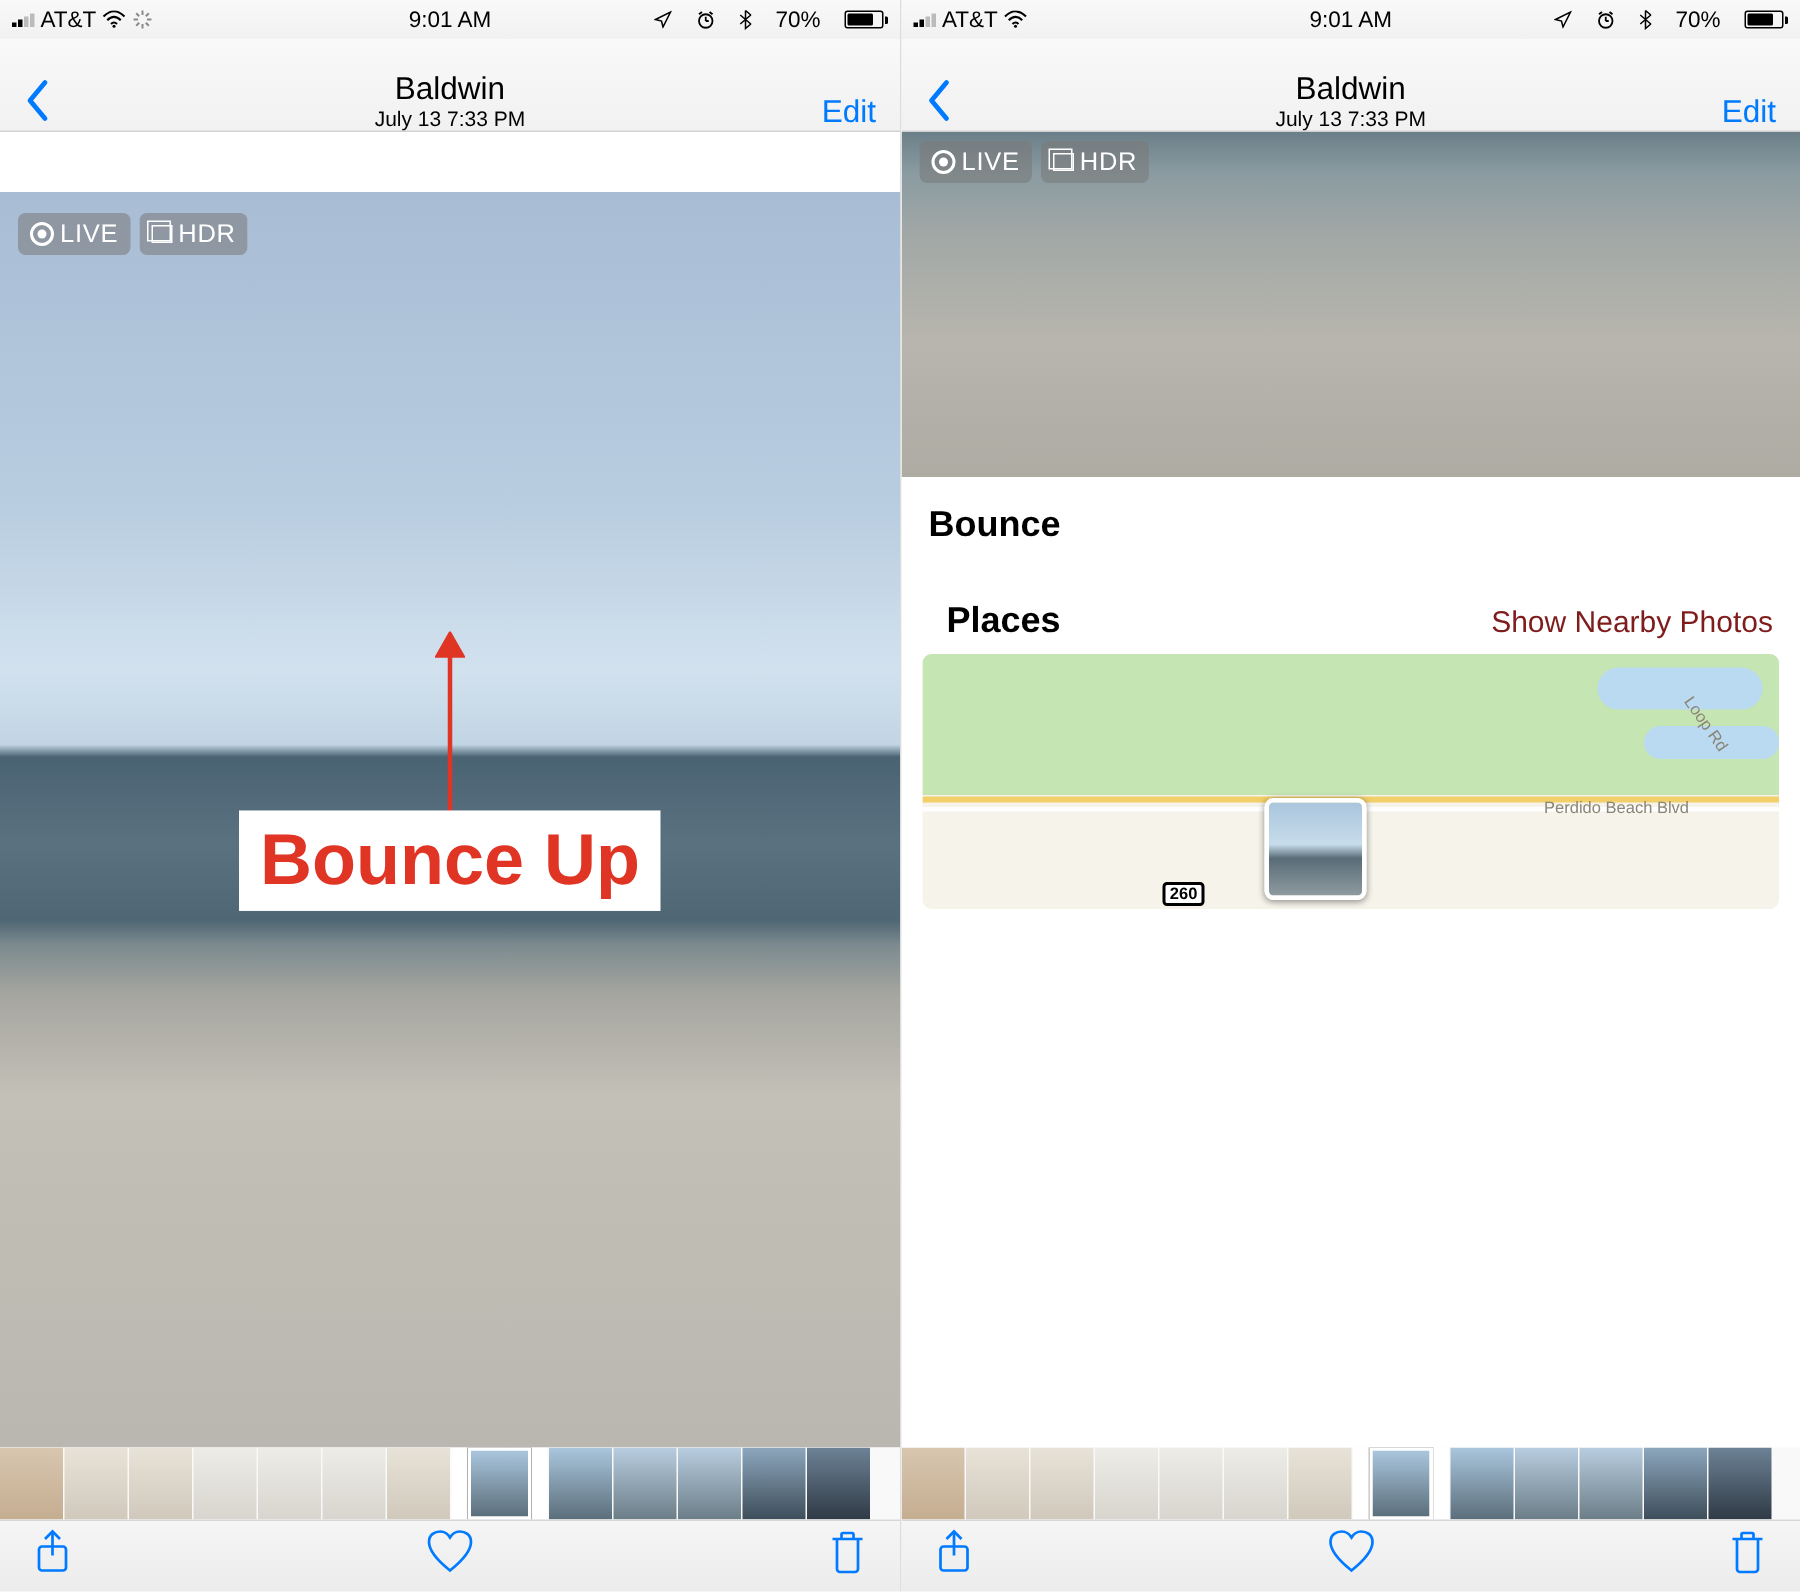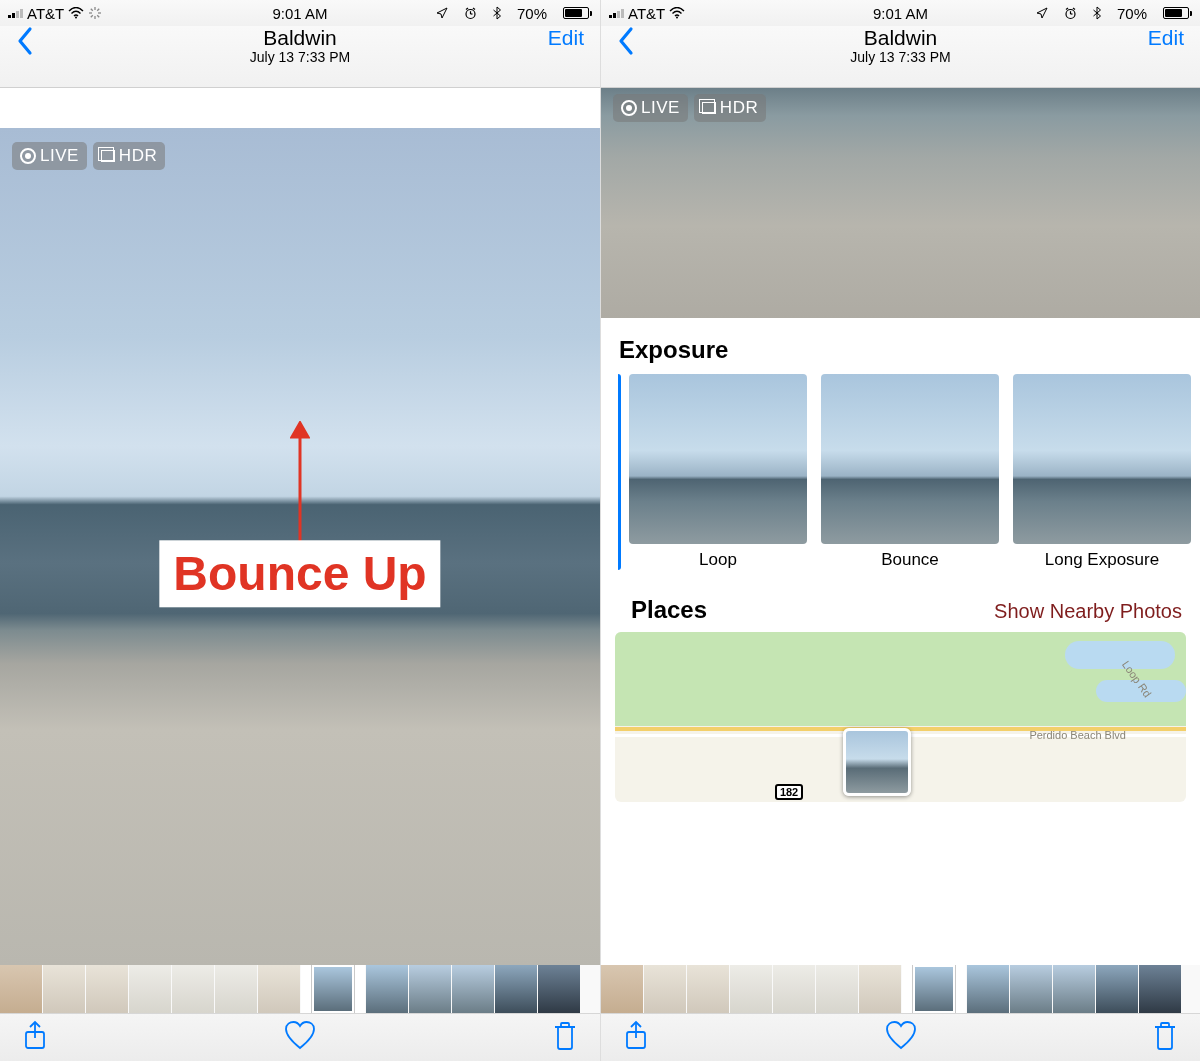--- a/index.html
+++ b/index.html
@@ -16,21 +16,21 @@
   .signal span { width:3px; background:#000; }
   .signal span:nth-child(1){height:3px;} .signal span:nth-child(2){height:5px;}
   .signal span:nth-child(3){height:7px;background:#bbb;} .signal span:nth-child(4){height:9px;background:#bbb;}
   .wifi-ico svg, .spinner-ico svg, .navarrow svg, .alarm svg, .bt svg { display:block; }
   .battery { display:flex; align-items:center; gap:1px; }
   .battery .shell { width:26px; height:12px; border:1px solid #000; border-radius:2px; position:relative; }
   .battery .fill { position:absolute; left:1px; top:1px; bottom:1px; width:70%; background:#000; border-radius:1px; }
   .battery .tip { width:2px; height:5px; background:#000; border-radius:0 1px 1px 0; }
 
   
-  .navbar { height:62px; background:linear-gradient(#f9f9f9,#f1f1f1); border-bottom:1px solid #d0d0d0; display:flex; align-items:flex-start; position:relative; padding:0 16px; }
+  .navbar { height:62px; background:linear-gradient(#f9f9f9,#f1f1f1); border-bottom:1px solid #d0d0d0; display:flex; align-items:flex-end; position:relative; padding:0 16px; }
   .back svg { stroke:#007aff; }
   .nav-center { position:absolute; left:0; right:0; text-align:center; pointer-events:none; }
   .nav-title { font-size:21px; font-weight:500; color:#000; line-height:1.1; }
   .nav-sub { font-size:14px; color:#000; }
   .edit-btn { margin-left:auto; font-size:21px; color:#007aff; }
 
   
   .photo-stage { flex:1; position:relative; overflow:hidden; }
   .beach-sky1 { position:absolute; inset:0; background:
       linear-gradient(to bottom, #a8bcd4 0%, #b8cde0 25%, #d2e1ee 38%, #c2d5e4 44%, #4a6372 45%, #5a7180 52%, #4f6674 58%, #7c8b8f 60%, #a6a6a0 64%, #c3c0b7 72%, #b9b7af 100%);
@@ -301,52 +301,37 @@
           <span>LIVE</span>
         </div>
       <div class="badge">
           <span class="hdr-ico"></span>
           <span>HDR</span>
         </div>
     </div>
   </div>
 
   <div class="details">
-    <div class="sect-h">Exposure</div>
-    <div class="effects-row">
-      <div class="sel-edge"></div>
-      <div class="effect">
-        <div class="ethumb"></div>
-        <div class="elabel">Loop</div>
-      </div>
-      <div class="effect">
-        <div class="ethumb"></div>
-        <div class="elabel">Bounce</div>
-      </div>
-      <div class="effect">
-        <div class="ethumb"></div>
-        <div class="elabel">Long Exposure</div>
-      </div>
-    </div>
+    <div class="sect-h">Bounce</div>
 
     <div class="places-head">
       <div class="sect">Places</div>
       <div class="link">Show Nearby Photos</div>
     </div>
 
     <div class="map">
       <div class="park"></div>
       <div class="water1"></div>
       <div class="water2"></div>
       <div class="road1"></div>
       <div class="road1b"></div>
       <div class="road-lbl rl1">Loop Rd</div>
       <div class="road-lbl rl2">Perdido Beach Blvd</div>
       <div class="map-pin"></div>
-      <div class="hwy-badge">182</div>
+      <div class="hwy-badge">260</div>
     </div>
   </div>
 
   <div class="strip">
     <div class="th th-a"></div>
     <div class="th th-b"></div>
     <div class="th th-b"></div>
     <div class="th th-c"></div>
     <div class="th th-c"></div>
     <div class="th th-c"></div>

